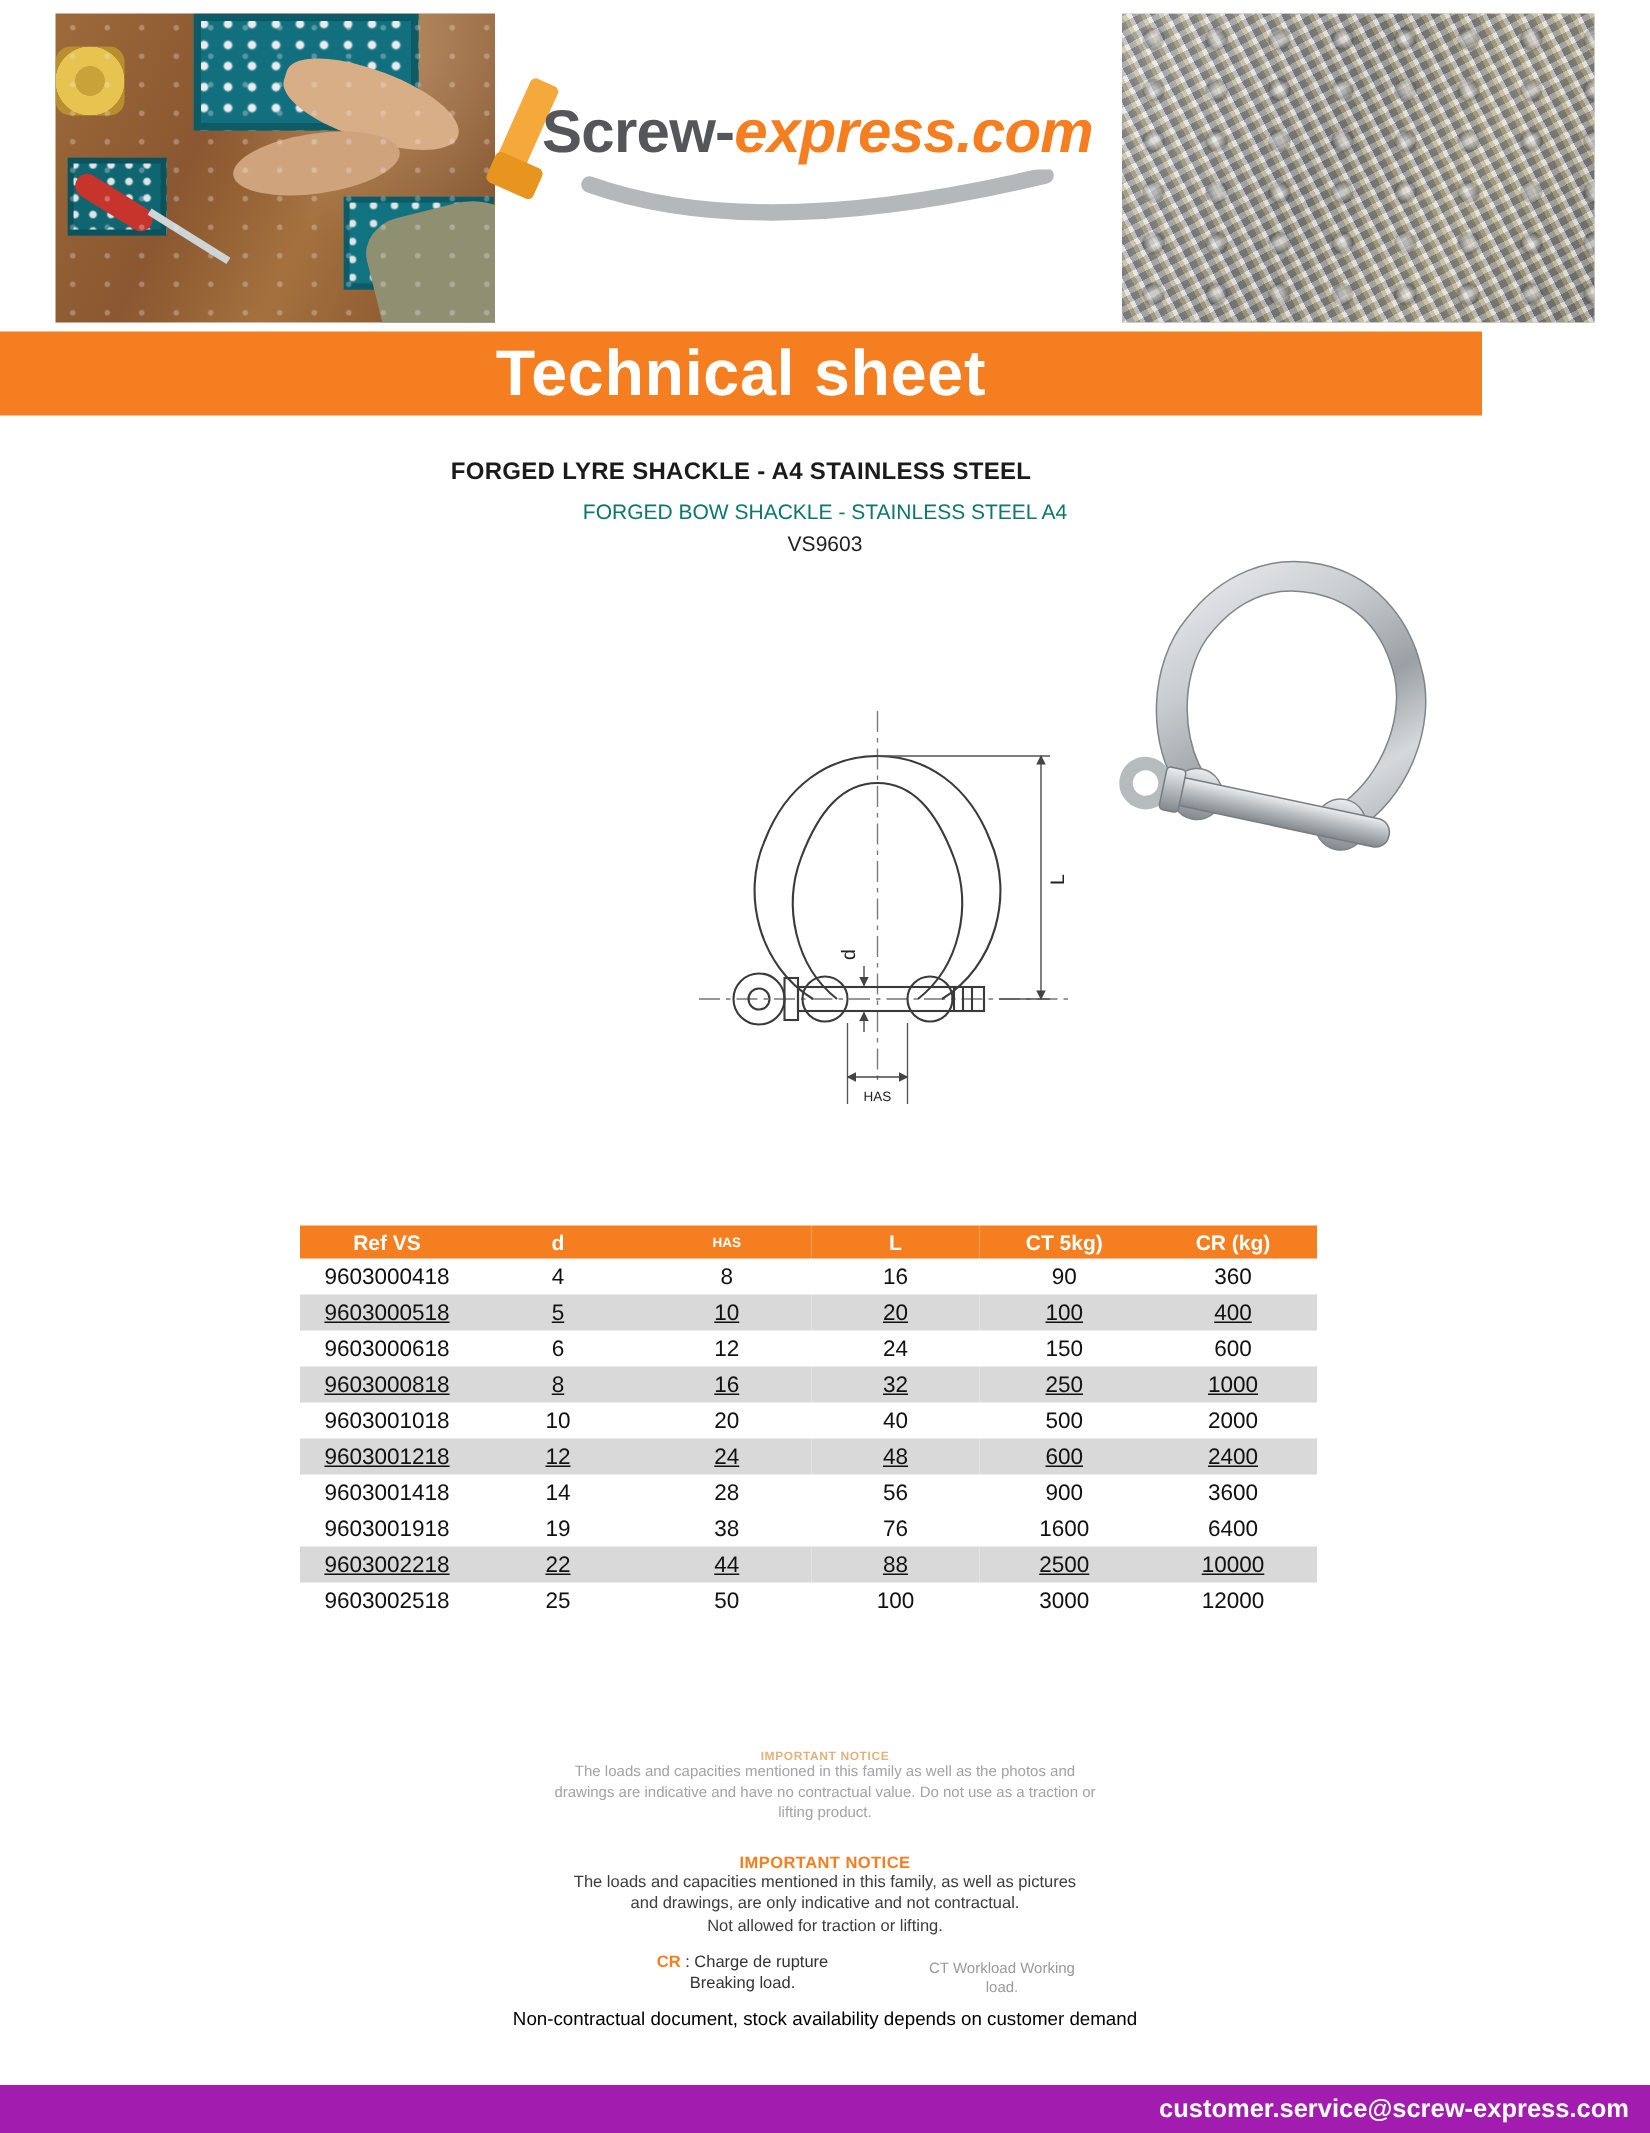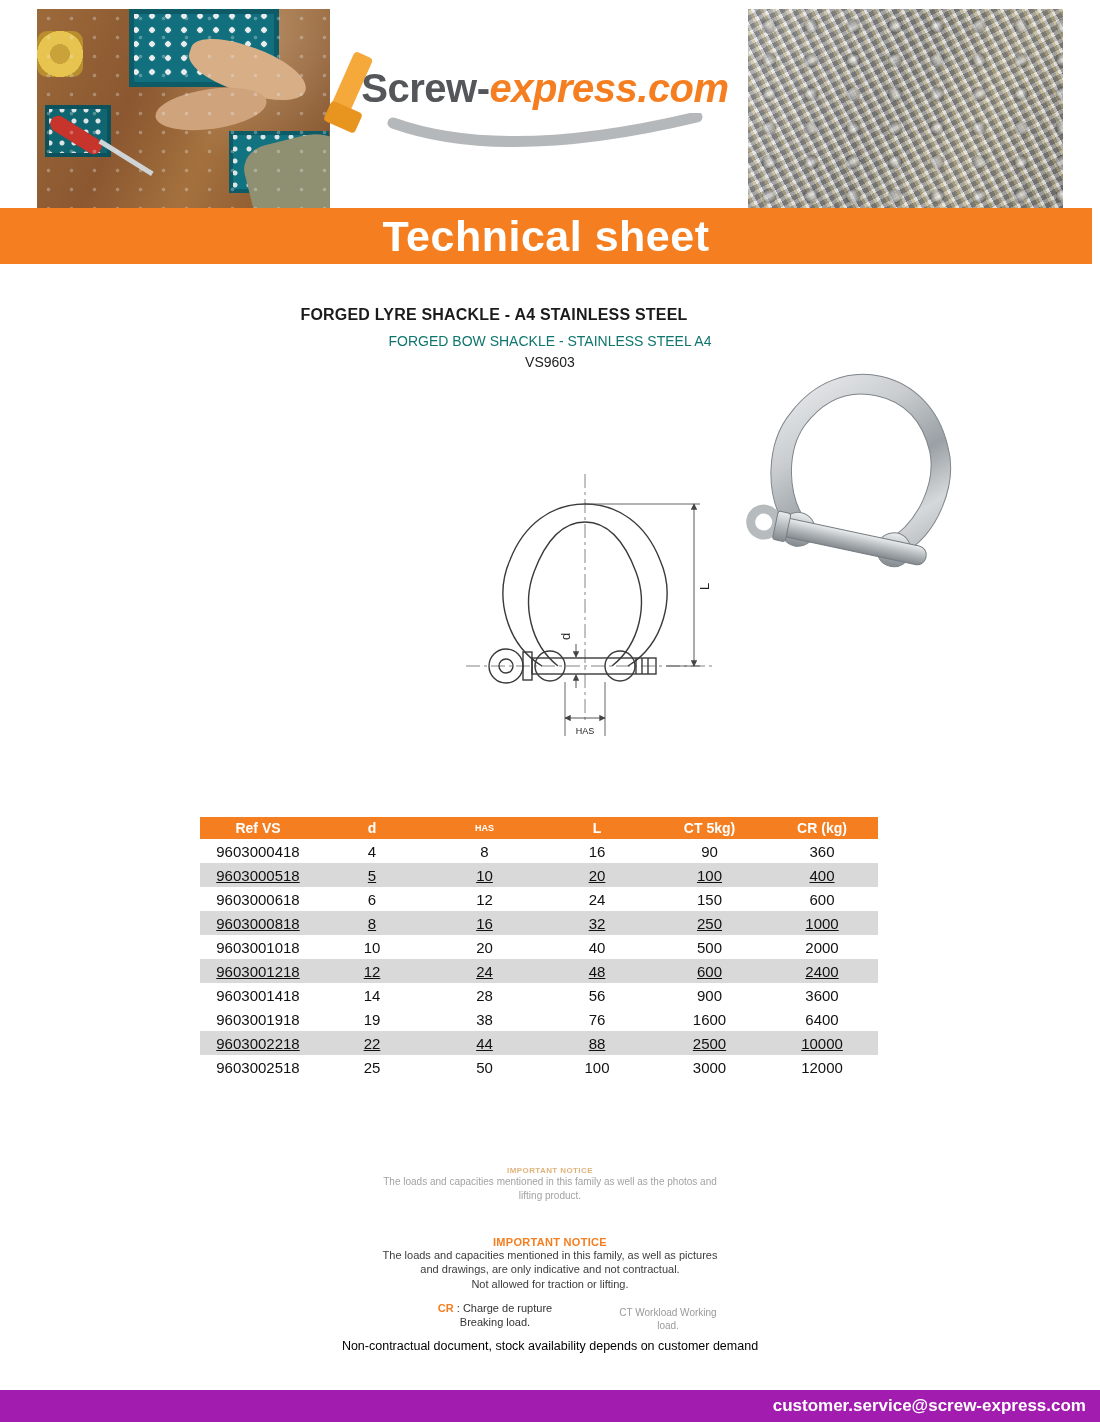--- a/index.html
+++ b/index.html
@@ -44,21 +44,21 @@
   .tool-clip .tool-b { position:absolute; left:4px; top:54px; width:34px; height:22px; background:#e8951f; border-radius:4px; transform:rotate(24deg); }
 
   
   .logo { position:absolute; left:345px; top:66px; width:400px; text-align:center; }
   .logo-line { font-size:40px; font-weight:bold; letter-spacing:-0.5px; white-space:nowrap; }
   .logo-1 { color:#55565a;text-align:center; }
   .logo-2 { color:#F47E20; font-style:italic; }
   .swoosh { display:block; margin:2px auto 0 auto; }
 
   
-  .banner { position:absolute; left:0; top:208px; width:1092px; height:56px; background:#F47E20;
+  .banner { position:absolute; left:0; top:221px; width:988px; height:56px; background:#F47E20;
     display:flex; align-items:center; justify-content:center; }
   .banner-text { color:#ffffff; font-size:43px; font-weight:bold; letter-spacing:0.5px; }
 
   
   .product-title { position:absolute; left:0; top:306px; width:988px; text-align:center;
     font-size:16px; font-weight:bold; color:#1b1b1b; letter-spacing:.2px; }
   .product-subtitle { position:absolute; left:0; top:333px; width:1100px; text-align:center;
     font-size:14px; color:#0f766e; }
   .product-ref { position:absolute; left:0; top:354px; width:1100px; text-align:center;
     font-size:14px; color:#222222; }
@@ -307,20 +307,21 @@
           <td>3000</td>
           <td>12000</td>
         </tr>
       </tbody>
   </table>
 
   <div class="faded-block">
     <div class="faded-title">IMPORTANT NOTICE</div>
     <div class="faded-body">
       <div>The loads and capacities mentioned in this family as well as the photos and</div>
+      <div>drawings are indicative and have no contractual value. Do not use as a traction or</div>
       <div>lifting product.</div>
     </div>
   </div>
 
   <div class="main-block">
     <div class="main-title">IMPORTANT NOTICE</div>
     <div class="main-body">
       <div>The loads and capacities mentioned in this family, as well as pictures</div>
       <div>and drawings, are only indicative and not contractual.</div>
       <div>Not allowed for traction or lifting.</div>

